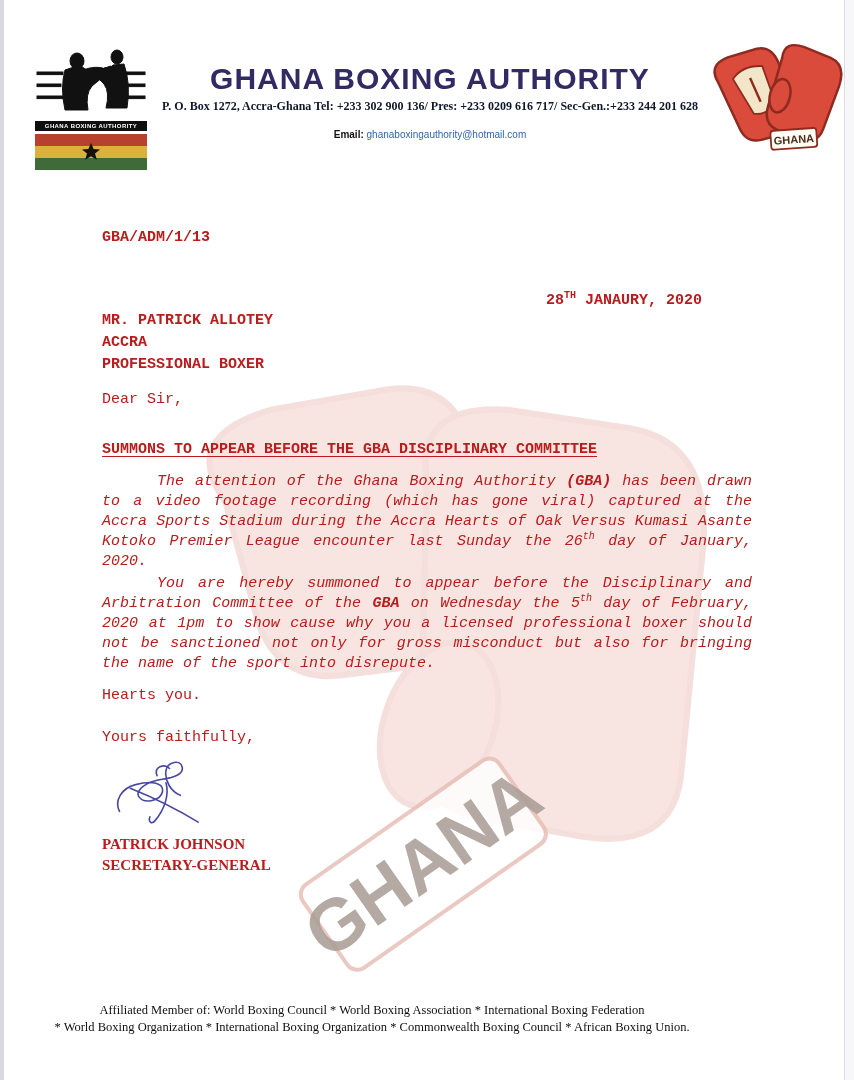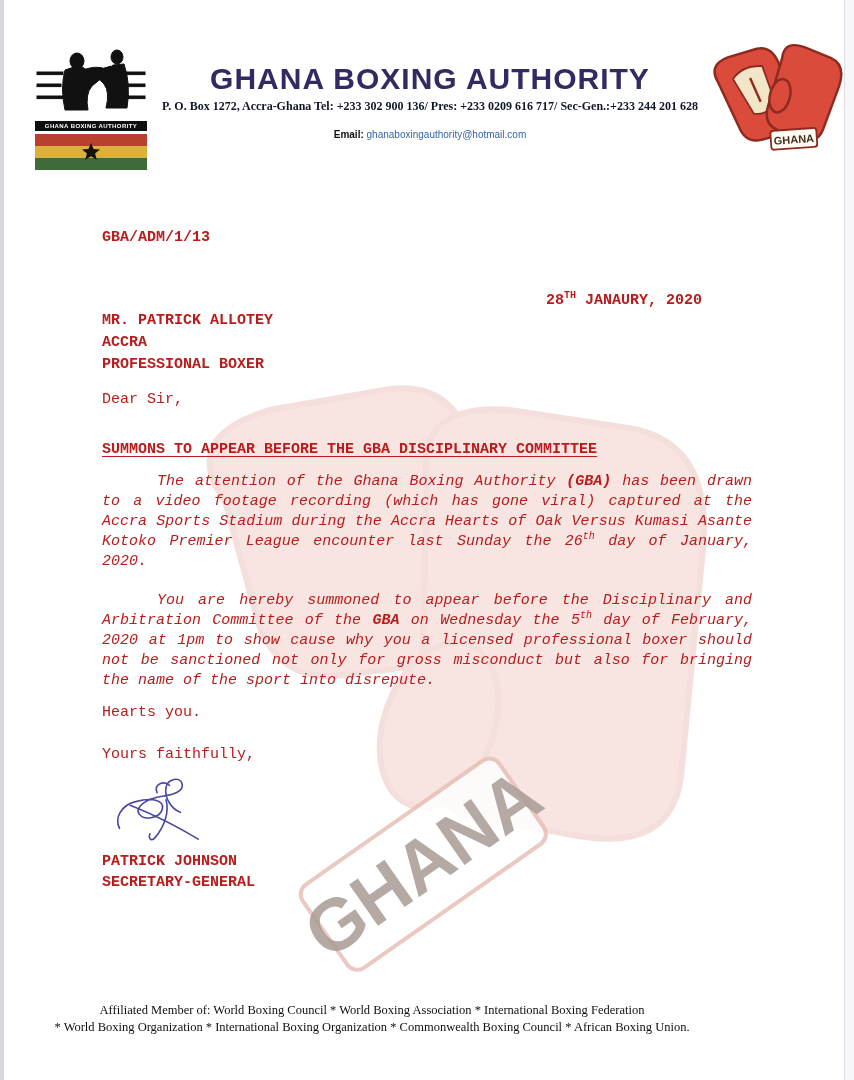--- a/index.html
+++ b/index.html
@@ -40,27 +40,27 @@
   .ref-no  { position:absolute; left:0; top:0; }
   .date    { position:absolute; left:444px; top:16px; white-space:nowrap;margin-top:47px; }
 
   .addressee { margin-top:62px; font-weight:bold; line-height:22px; }
   .salutation { margin-top:14px; }
   .subject { margin-top:30px; font-weight:bold; text-decoration:underline; text-underline-offset:3px; }
 
   .para { text-align:justify; text-indent:55px;font-style:italic; }
   .para-1 { margin-top:12px; }
   .para-2 { margin-top:13px; }
-  .para-3 { margin-top:19px; }
+  .para-3 { margin-top:2px; }
 
   .thanks  { margin-top:12px; }
   .closing { margin-top:22px; }
 
   .signature { margin-top:8px; margin-left:4px; display:block; }
-  .signer { margin-top:2px; font-weight:bold; line-height:21px; }
+  .signer { margin-top:2px; font-weight:bold; line-height:21px;font-family:Liberation Serif, serif; }
 
   
   .footer { position:absolute; left:0; top:1002px; width:744px; text-align:center; z-index:1;
             font-family:"Liberation Serif",serif; font-size:12.5px; line-height:17px; color:#0f0f0f; }
 </style>
 </head>
 <body>
 
 <div class="page">
 

